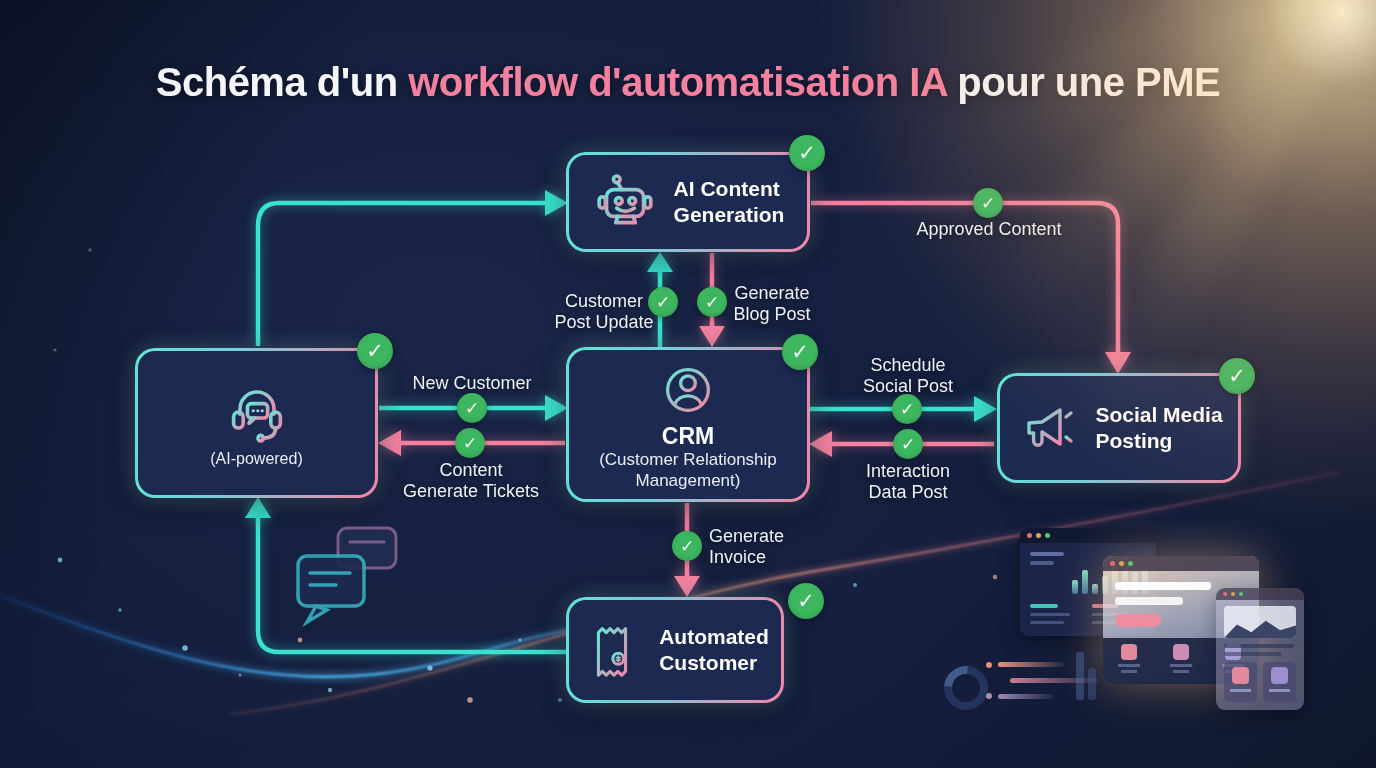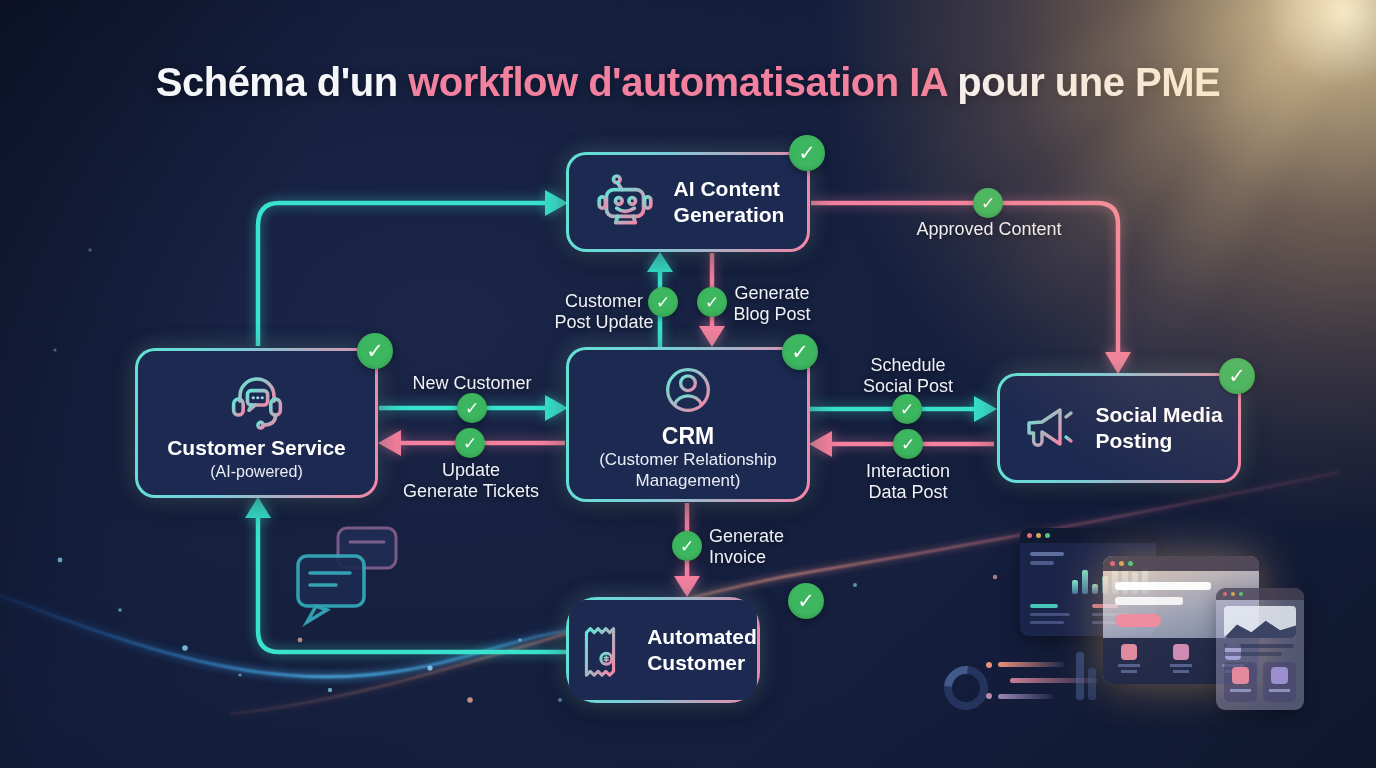--- a/index.html
+++ b/index.html
@@ -250,21 +250,21 @@
     <div>Post Update</div>
   </div>
   <div class="edge-label" style="left:692px; top:283px; width:160px;">
     <div>Generate</div>
     <div>Blog Post</div>
   </div>
   <div class="edge-label" style="left:382px; top:373px; width:180px;">
     <div>New Customer</div>
   </div>
   <div class="edge-label" style="left:361px; top:460px; width:220px;">
-    <div>Update</div>
+    <div>Content</div>
     <div>Generate Tickets</div>
   </div>
   <div class="edge-label" style="left:818px; top:355px; width:180px;">
     <div>Schedule</div>
     <div>Social Post</div>
   </div>
   <div class="edge-label" style="left:818px; top:461px; width:180px;">
     <div>Interaction</div>
     <div>Data Post</div>
   </div>
@@ -333,21 +333,20 @@
             <path d="M27,39.5 l-2.5,5 l6,-5" fill="#1c2950"></path>
           </g>
           <g fill="#9ad9e8">
             <circle cx="28.5" cy="32.7" r="1.5"></circle>
               <circle cx="32.7" cy="32.7" r="1.5"></circle>
               <circle cx="36.9" cy="32.7" r="1.5"></circle>
           </g>
         </svg>
       </span>
       <span class="node-text center">
-        <span class="nt-main">Customer Service</span>
         <span class="nt-sub">(AI-powered)</span>
       </span>
     </div>
   </div>
   <div class="badge" style="left:357px; top:333px;">✓</div>
 
   <div class="node" style="left:566px; top:347px; width:244px; height:155px;">
     <div class="node-inner col" style="gap:2px;">
       <span class="node-icon">
         <svg width="62" height="62" viewBox="0 0 64 64" fill="none">
@@ -392,21 +391,21 @@
         </svg>
       </span>
       <span class="node-text">
         <span class="nt-main">Social Media</span>
         <span class="nt-main">Posting</span>
       </span>
     </div>
   </div>
   <div class="badge" style="left:1219px; top:358px;">✓</div>
 
-  <div class="node" style="left:566px; top:597px; width:194px; height:106px;border-radius:31px;">
+  <div class="node" style="left:566px; top:597px; width:218px; height:106px;">
     <div class="node-inner row">
       <span class="node-icon">
         <svg width="62" height="62" viewBox="0 0 64 64" fill="none">
           <defs>
               <linearGradient id="gRec" x1="0" y1="0" x2="1" y2="1">
                 <stop offset="0" stop-color="#5fe8d8"></stop>
                 <stop offset="1" stop-color="#f585a8"></stop>
               </linearGradient>
             </defs>
           <g stroke="url(#gRec)" stroke-width="3.2" stroke-linecap="round" stroke-linejoin="round">

